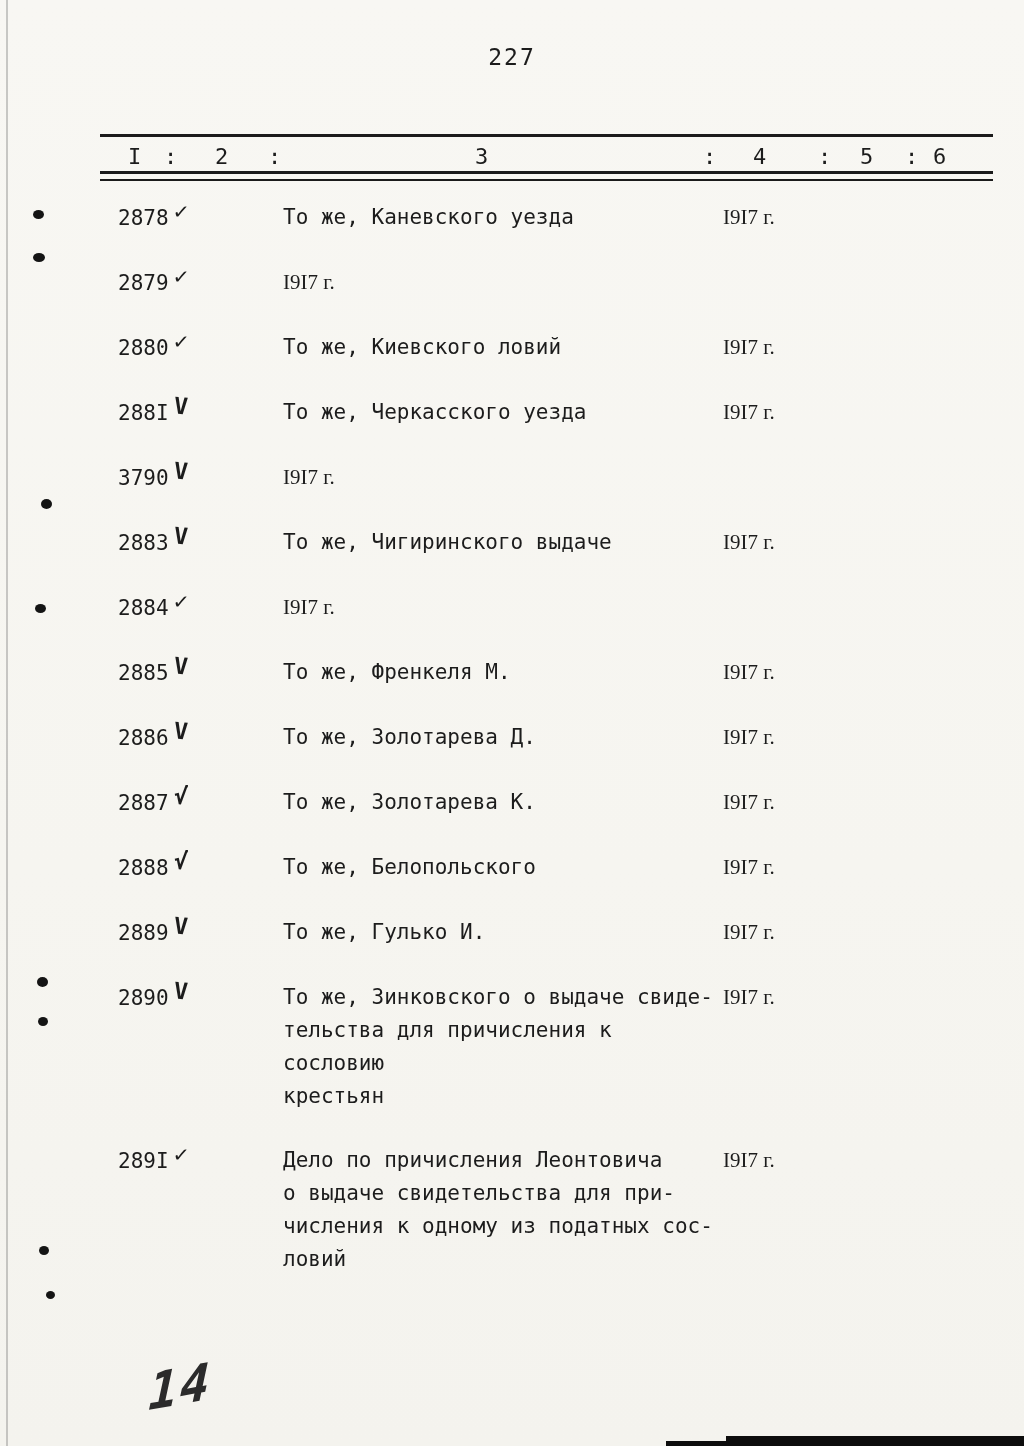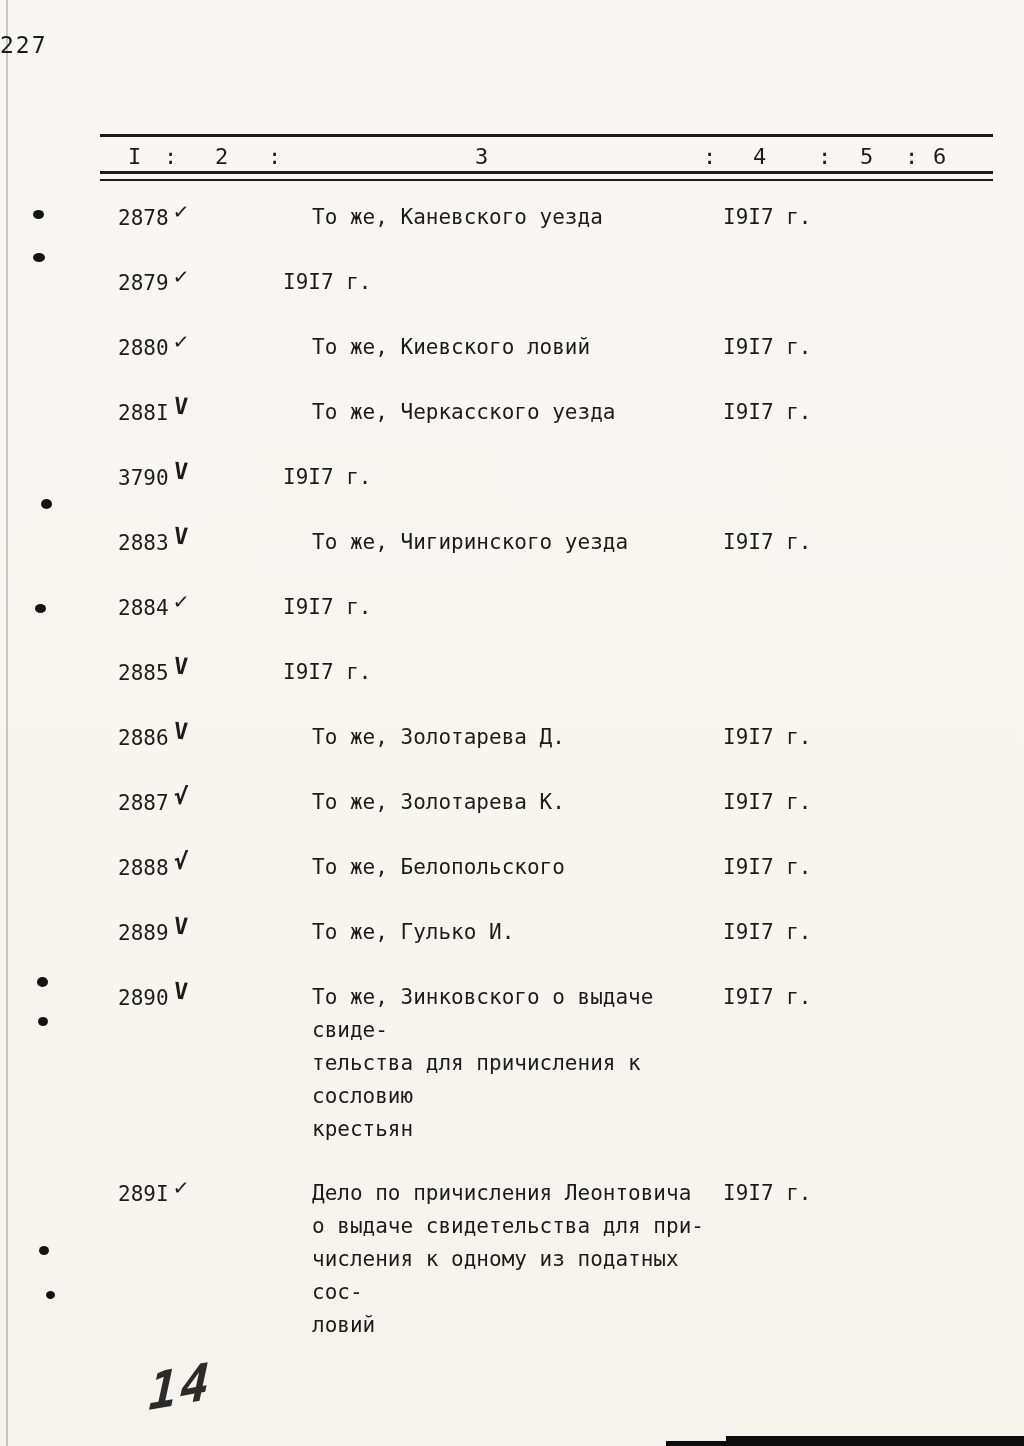--- a/index.html
+++ b/index.html
@@ -21,23 +21,24 @@
     position: absolute;
     left: 6px;
     top: 0;
     width: 2px;
     height: 100%;
     background: rgba(110,110,110,0.35);
   }
 
   .page-number {
     position: absolute;
-    top: 32px;
+    top: 44px;
     left: 0;
     width: 100%;
+    text-align: center;
     font-size: 23px;
     letter-spacing: 2px;
   }
 
   
   .table-header {
     position: absolute;
     top: 134px;
     left: 100px;
     width: 893px;
@@ -87,22 +88,22 @@
     line-height: 33px;
   }
   .num { white-space: nowrap; }
   .check {
     display: inline-block;
     transform: translateY(-6px) rotate(4deg);
     margin-left: 5px;
     font-size: 23px;
     font-weight: bold;
   }
-  .desc { white-space: pre-line; margin-left: 29px; }
-  .year { white-space: nowrap; }
+  .desc { white-space: pre-line; }
+  .year { white-space: nowrap; font-family: Liberation Serif, serif; }
 
   
   .handwritten {
     position: absolute;
     left: 148px;
     top: 1358px;
     font-size: 50px;
     font-style: italic;
     font-weight: bold;
     color: #2b2b2b;
@@ -180,31 +181,32 @@
     <span class="year">I9I7 г.</span>
   </div>
 
   <div class="row">
     <span class="num"><span>3790</span><span class="check">V</span></span>
     <span class="year">I9I7 г.</span>
   </div>
 
   <div class="row">
     <span class="num"><span>2883</span><span class="check">V</span></span>
-    <span class="desc">То же, Чигиринского уезда</span>
+    <span class="desc">То же, Чигиринского выдаче</span>
     <span class="year">I9I7 г.</span>
   </div>
 
   <div class="row">
     <span class="num"><span>2884</span><span class="check">✓</span></span>
     <span class="year">I9I7 г.</span>
   </div>
 
   <div class="row">
     <span class="num"><span>2885</span><span class="check">V</span></span>
+    <span class="desc">То же, Френкеля М.</span>
     <span class="year">I9I7 г.</span>
   </div>
 
   <div class="row">
     <span class="num"><span>2886</span><span class="check">V</span></span>
     <span class="desc">То же, Золотарева Д.</span>
     <span class="year">I9I7 г.</span>
   </div>
 
   <div class="row">

